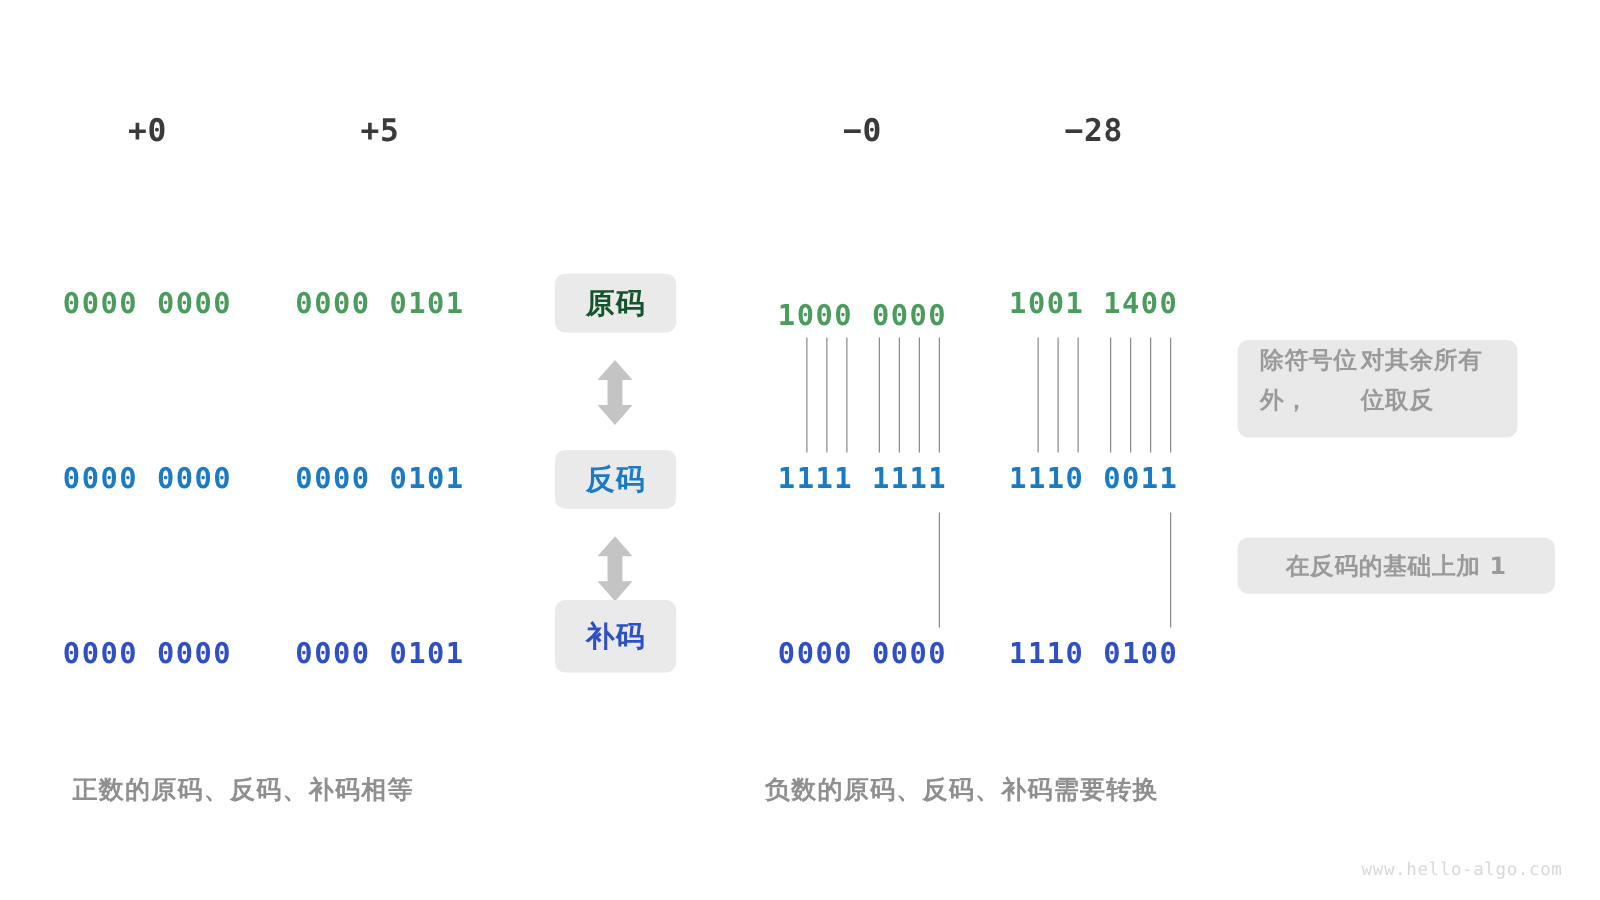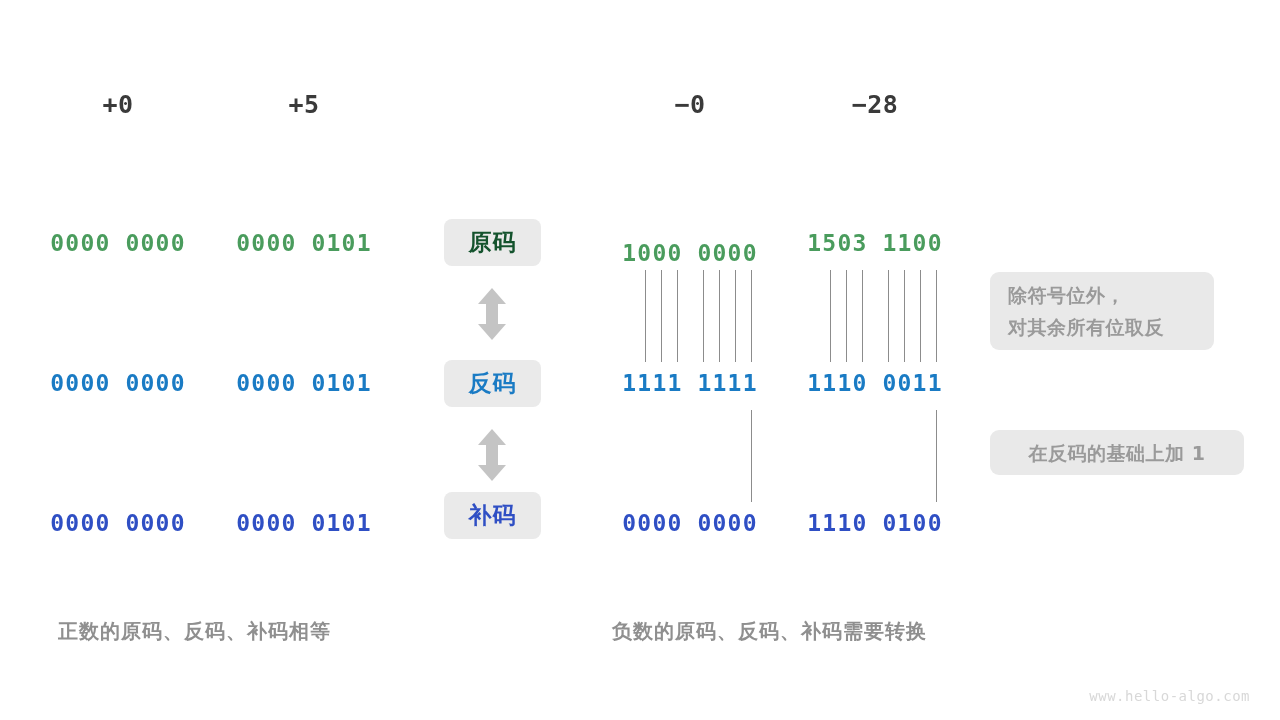--- a/index.html
+++ b/index.html
@@ -86,21 +86,21 @@
   .note {
     position: absolute;
     background: #e9e9e9;
     border-radius: 9px;
     color: #9a9a9a;
     font-size: 19px;
     font-weight: bold;
     line-height: 32px;
     letter-spacing: 0.5px;
     display: flex;
-    flex-direction: column;
+    flex-direction: row;
     justify-content: center;
     padding: 0 18px;
     box-sizing: border-box;
   }
 
   
   .caption {
     position: absolute;
     color: #8f8f8f;
     font-size: 20px;
@@ -135,21 +135,21 @@
   <div class="cell num-head" style="left:795px; top:82px;  width:160px; height:44px;">−28</div>
 
   <div class="cell bits green" style="left:38px;  top:222px; width:160px; height:42px;">0000 0000</div>
 
   <div class="cell bits green" style="left:224px; top:222px; width:160px; height:42px;">0000 0101</div>
 
   <div class="chip green" style="left:444px; top:219px; width:97px; height:47px;">原码</div>
 
   <div class="cell bits green" style="left:610px; top:232px; width:160px; height:42px;">1000 0000</div>
 
-  <div class="cell bits green" style="left:795px; top:222px; width:160px; height:42px;">1503 1100</div>
+  <div class="cell bits green" style="left:795px; top:222px; width:160px; height:42px;">1001 1400</div>
 
   <div>
     <div class="tick" style="left:645px; top:270px; height:92px;"></div>
     <div class="tick" style="left:661px; top:270px; height:92px;"></div>
     <div class="tick" style="left:677px; top:270px; height:92px;"></div>
     <div class="tick" style="left:703px; top:270px; height:92px;"></div>
     <div class="tick" style="left:719px; top:270px; height:92px;"></div>
     <div class="tick" style="left:735px; top:270px; height:92px;"></div>
     <div class="tick" style="left:751px; top:270px; height:92px;"></div>
   </div>
@@ -199,21 +199,21 @@
   </div>
 
   <div class="note" style="left:990px; top:430px; width:254px; height:45px;align-items:center;">
     <span>在反码的基础上加 1</span>
   </div>
 
   <div class="cell bits indigo" style="left:38px;  top:502px; width:160px; height:42px;">0000 0000</div>
 
   <div class="cell bits indigo" style="left:224px; top:502px; width:160px; height:42px;">0000 0101</div>
 
-  <div class="chip indigo" style="left:444px; top:492px; width:97px; height:47px;">补码</div>
+  <div class="chip indigo" style="left:444px; top:480px; width:97px; height:58px;">补码</div>
 
   <div class="cell bits indigo" style="left:610px; top:502px; width:160px; height:42px;">0000 0000</div>
 
   <div class="cell bits indigo" style="left:795px; top:502px; width:160px; height:42px;">1110 0100</div>
 
   <div class="caption" style="left:612px; top:618px;">负数的原码、反码、补码需要转换</div>
 
   <div class="caption" style="left:58px;  top:618px;">正数的原码、反码、补码相等</div>
 
   <div class="watermark">www.hello-algo.com</div>

